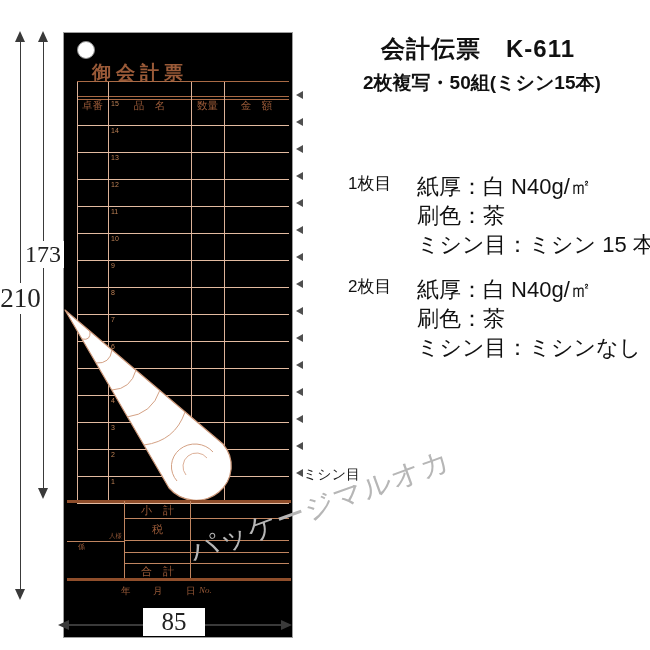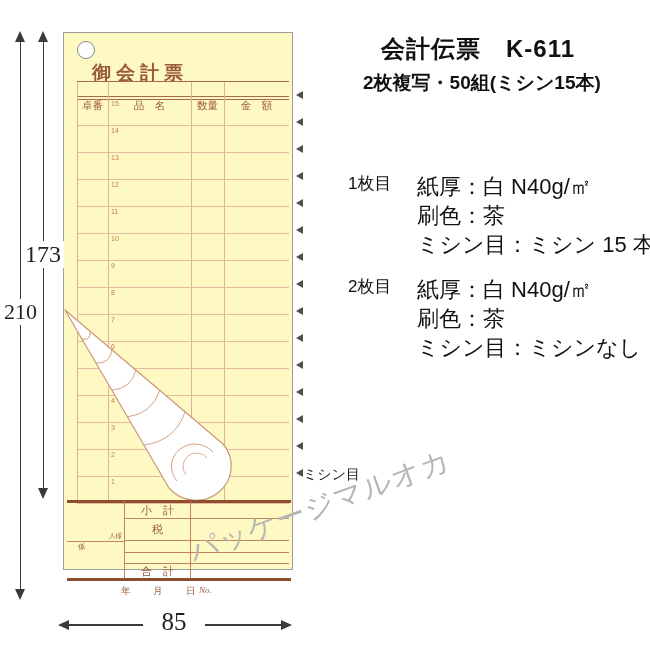--- a/index.html
+++ b/index.html
@@ -1,21 +1,21 @@
 <!DOCTYPE html>
 <html><head>
 <meta charset="utf-8">
 <style>
   html,body{margin:0;padding:0;background:#fff;}
   #canvas{position:relative;width:650px;height:650px;background:#fff;overflow:hidden;
           font-family:"Liberation Sans",sans-serif;color:#111;}
   .abs{position:absolute;}
 
   
-  #slip{left:63px;top:32px;width:230px;height:538px;background:#fef9c3;
+  #slip{left:63px;top:32px;width:230px;height:606px;background:#000000;
         border:1px solid #9e9e9e;box-sizing:border-box;}
   #punch-hole{left:13px;top:8px;width:18px;height:18px;border:1.5px solid #8a8a8a;
               border-radius:50%;box-sizing:border-box;background:#fff;}
   #slip-title{left:28px;top:27px;font-size:19px;letter-spacing:5px;color:#9a5a38;font-weight:bold;white-space:nowrap;}
 
   
   #slip-table{left:13px;top:48px;width:212px;height:420px;border-top:1px solid #a96a45;z-index:1;}
   #table-header{left:0;top:16px;width:212px;height:14px;display:flex;}
   .hcell{font-size:10.5px;color:#9a5a38;text-align:center;line-height:15px;overflow:hidden;white-space:nowrap;}
   .hc0{width:31px;} .hc1{width:83px;} .hc2{width:33px;text-align:center;} .hc3{width:65px;}
@@ -54,21 +54,21 @@
   #perf-label{left:303px;top:466px;font-size:14px;color:#1a1a1a;white-space:nowrap;}
 
   
   .dim-line-v{width:1.5px;background:#3a3a3a;}
   .dim-line-h{height:1.5px;background:#3a3a3a;}
   .tri-up{width:0;height:0;border-left:5px solid transparent;border-right:5px solid transparent;border-bottom:11px solid #3a3a3a;}
   .tri-down{width:0;height:0;border-left:5px solid transparent;border-right:5px solid transparent;border-top:11px solid #3a3a3a;}
   .tri-left{width:0;height:0;border-top:5px solid transparent;border-bottom:5px solid transparent;border-right:11px solid #3a3a3a;}
   .tri-right{width:0;height:0;border-top:5px solid transparent;border-bottom:5px solid transparent;border-left:11px solid #3a3a3a;}
   .dim-label{font-family:"Liberation Serif",serif;color:#222;background:#fff;text-align:center;z-index:4;}
-  #label-210{left:0;top:283px;width:41px;font-size:22px;margin-top:16px;}
+  #label-210{left:0;top:283px;width:41px;font-size:27px;}
   #label-173{left:22px;top:241px;width:42px;font-size:24px;}
   #label-85{left:143px;top:608px;width:62px;font-size:25px;}
 
   
   #product-title{left:381px;top:33px;font-size:24px;font-weight:bold;letter-spacing:1px;white-space:nowrap;}
   #product-subtitle{left:363px;top:70px;font-size:19px;font-weight:bold;white-space:nowrap;}
   .spec-label{font-size:17px;white-space:nowrap;}
   .spec-line{font-size:22px;white-space:nowrap;}
   #spec1-label{left:348px;top:172px;} #spec1-l0{left:417px;top:172px;}
   #spec1-l1{left:417px;top:201px;}   #spec1-l2{left:417px;top:230px;}

